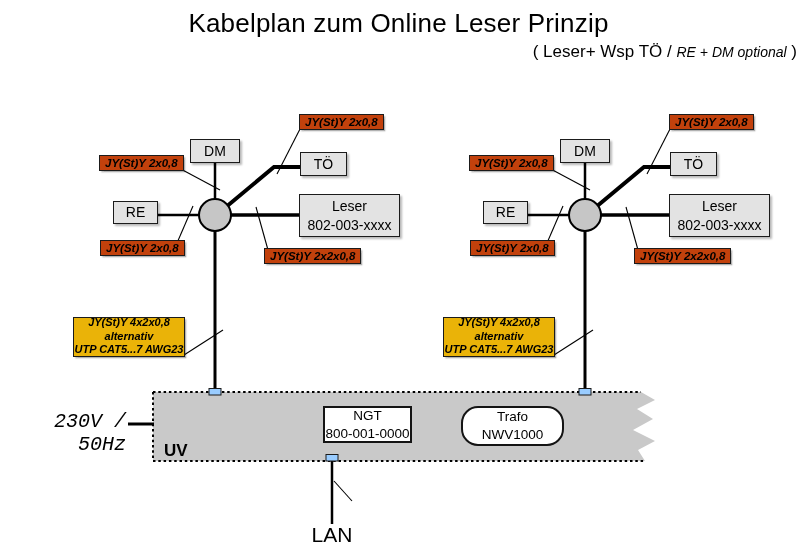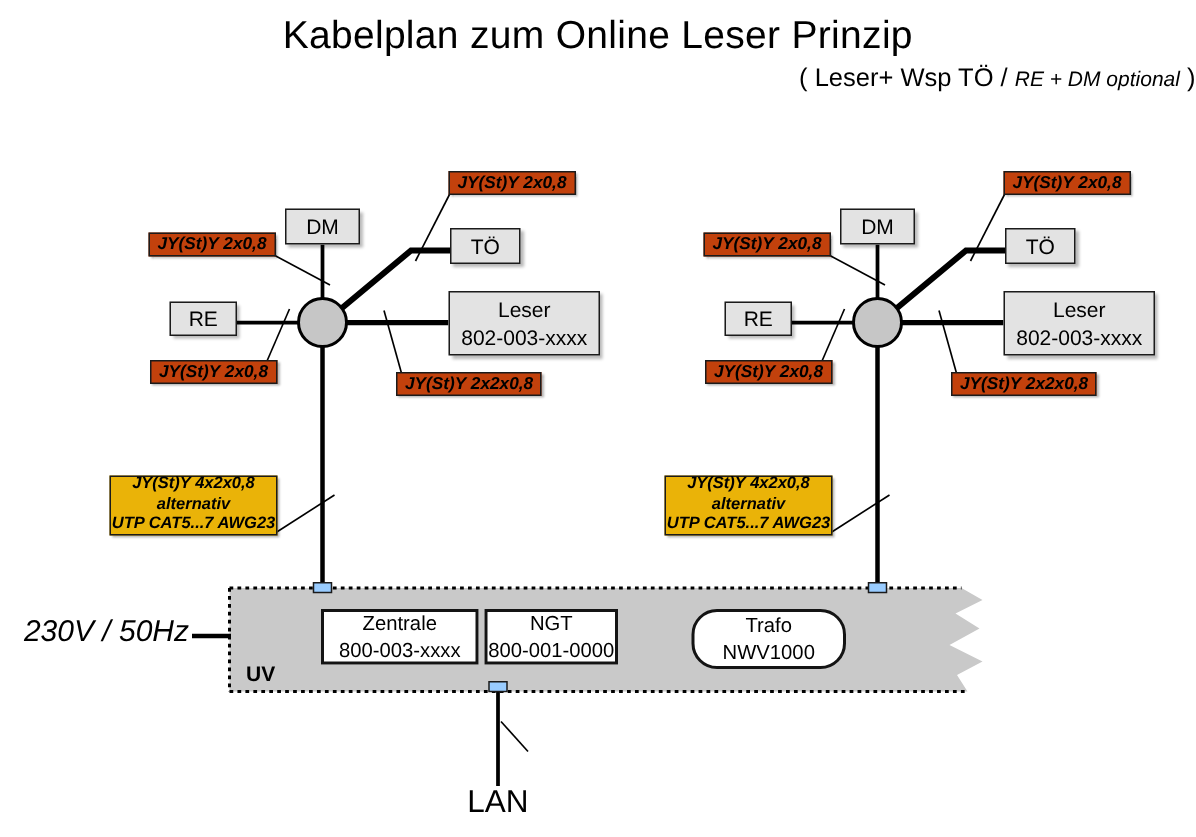--- a/index.html
+++ b/index.html
@@ -16,21 +16,21 @@
         display:flex;flex-direction:column;align-items:center;justify-content:center;
         font-size:14px;line-height:1.35;box-sizing:border-box;}
   .wbox{background:#ffffff;border:2px solid #141414;display:flex;flex-direction:column;
         align-items:center;justify-content:center;font-size:13.5px;line-height:1.3;box-sizing:border-box;}
   .cable{background:#c2410c;border:1.1px solid #1b1b1b;box-shadow:1.5px 1.5px 1.5px rgba(0,0,0,.3);
          font-style:italic;font-weight:700;font-size:11.5px;padding:1px 5px;white-space:nowrap;
          display:inline-block;box-sizing:border-box;}
   .altbox{background:#eab308;border:1.1px solid #1b1b1b;box-shadow:1.5px 1.5px 1.5px rgba(0,0,0,.3);
           font-style:italic;font-weight:700;font-size:11px;line-height:1.2;text-align:center;
           display:flex;flex-direction:column;justify-content:flex-end;box-sizing:border-box;}
-  .uv-tag{font-weight:bold;font-size:14px;text-align:right;}
+  .uv-tag{font-weight:bold;font-size:17px;text-align:right;}
   .power{font-style:italic;font-size:20px;text-align:right;}
   .lan{font-size:21px;text-align:center;}
 </style>
 </head>
 <body>
 
 <div class="stage">
 
   <svg class="layer" width="797" height="558" viewBox="0 0 797 558">
 
@@ -122,29 +122,25 @@
     <div class="abs cable" style="left:100px;top:240px;">JY(St)Y 2x0,8</div>
     <div class="abs cable" style="left:264px;top:248px;">JY(St)Y 2x2x0,8</div>
     <div class="abs altbox" style="left:73px;top:317px;width:112px;height:40px;">
       <span>JY(St)Y 4x2x0,8</span>
       <span>alternativ</span>
       <span>UTP CAT5...7 AWG23</span>
     </div>
   </div>
 
   <div class="abs uv-tag" style="left:164px;top:441px;">UV</div>
-  <div class="abs wbox" style="left:214px;top:406px;width:105px;height:37px;">
-    <span>Zentrale</span>
-    <span>800-003-xxxx</span>
-  </div>
   <div class="abs wbox" style="left:323px;top:406px;width:89px;height:37px;">
     <span>NGT</span>
     <span>800-001-0000</span>
   </div>
   <div class="abs wbox" style="left:461px;top:406px;width:103px;height:40px;border-radius:17px;">
     <span>Trafo</span>
     <span>NWV1000</span>
   </div>
 
-  <div class="abs power" style="left:8px;top:410px;width:118px;">230V / 50Hz</div>
+  <div class="abs power" style="left:8px;top:410px;width:118px;font-family:Liberation Mono, monospace;">230V / 50Hz</div>
   <div class="abs lan" style="left:306px;top:523px;width:52px;">LAN</div>
 
 </div>
 
 </body></html>

